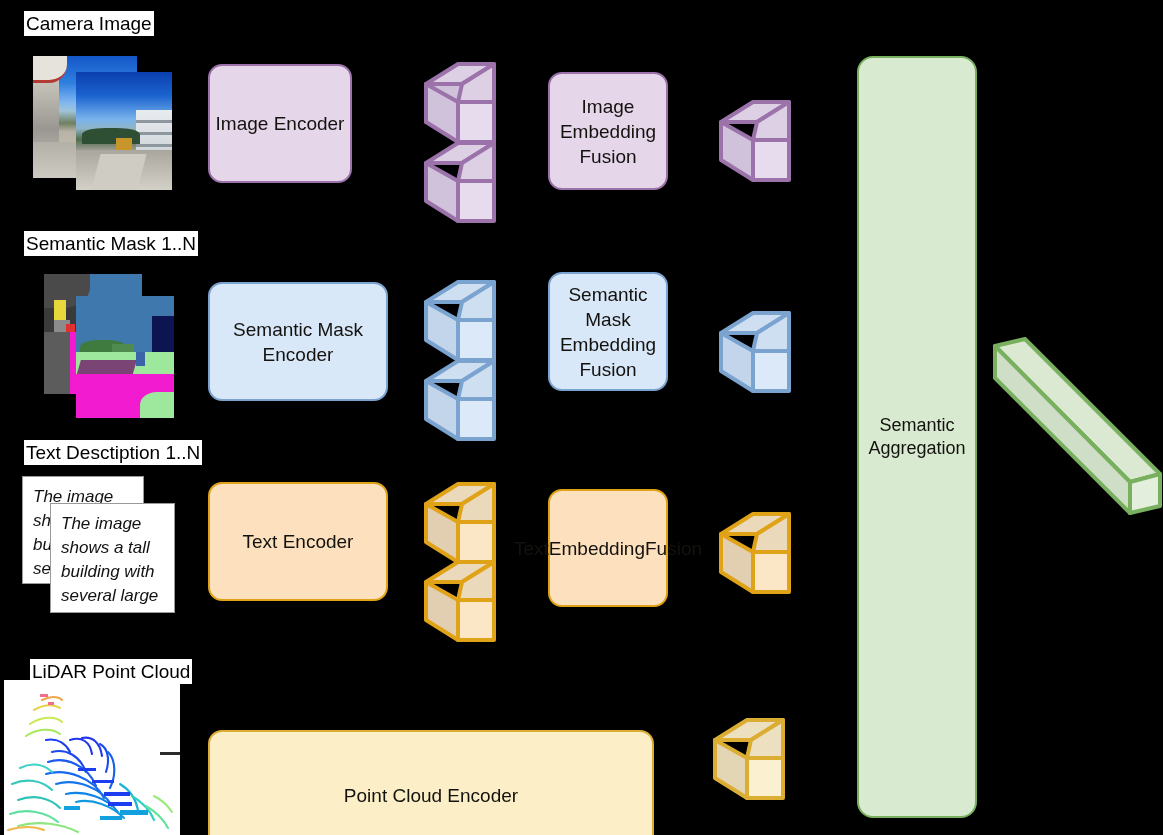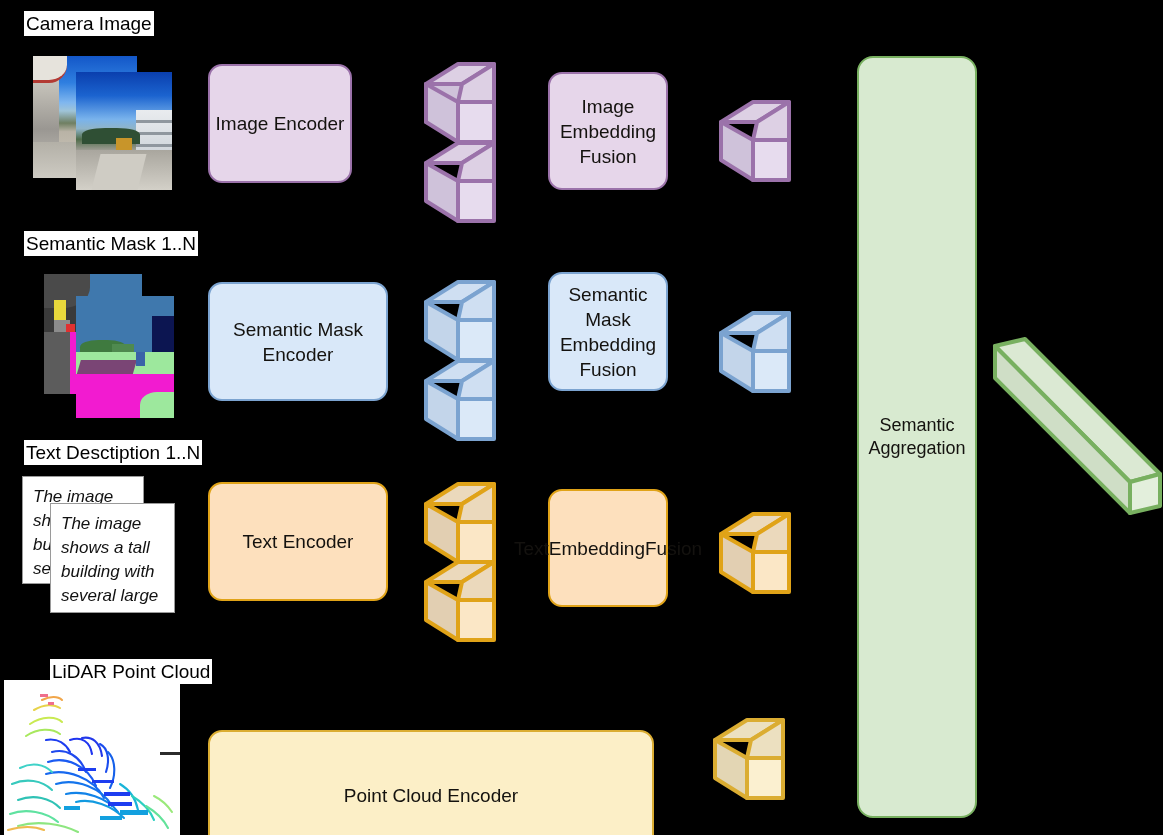--- a/index.html
+++ b/index.html
@@ -229,21 +229,21 @@
 
   <div class="cube" style="left:719px;top:512px;">
     <svg width="72" height="82" viewBox="0 0 72 82">
       <polygon points="2,22 34,2 70,2 38,22" fill="#ebd9bc" stroke="#e0a318" stroke-width="4" stroke-linejoin="round"></polygon>
       <polygon points="2,22 2,60 34,80 34,40" fill="#e2cfb2" stroke="#e0a318" stroke-width="4" stroke-linejoin="round"></polygon>
       <polygon points="34,40 70,40 70,80 34,80" fill="#fbe7c6" stroke="#e0a318" stroke-width="4" stroke-linejoin="round"></polygon>
       <polygon points="34,40 38,22 70,2 70,40" fill="#ebd9bc" stroke="#e0a318" stroke-width="4" stroke-linejoin="round"></polygon>
     </svg>
   </div>
 
-  <div class="caption" style="left:30px;top:659px;margin-left:20px;">LiDAR Point Cloud</div>
+  <div class="caption" style="left:30px;top:659px;">LiDAR Point Cloud</div>
 
   <div class="thumb lidar" style="left:4px;top:680px;width:176px;height:155px;">
     <svg width="176" height="155" viewBox="0 0 176 155">
       <g fill="none" stroke-width="2.1" stroke-linecap="round">
         <path d="M42 60 C 54 58, 62 64, 66 72" stroke="#1d3df0"></path>
         <path d="M48 72 C 62 68, 76 76, 82 92" stroke="#1f49ee"></path>
         <path d="M44 82 C 62 76, 84 86, 92 106" stroke="#1b5bf2"></path>
         <path d="M42 94 C 62 88, 90 98, 100 118" stroke="#1768ef"></path>
         <path d="M52 104 C 72 98, 98 108, 108 126" stroke="#1474ec"></path>
         <path d="M62 114 C 80 110, 104 118, 114 132" stroke="#1283e8"></path>

